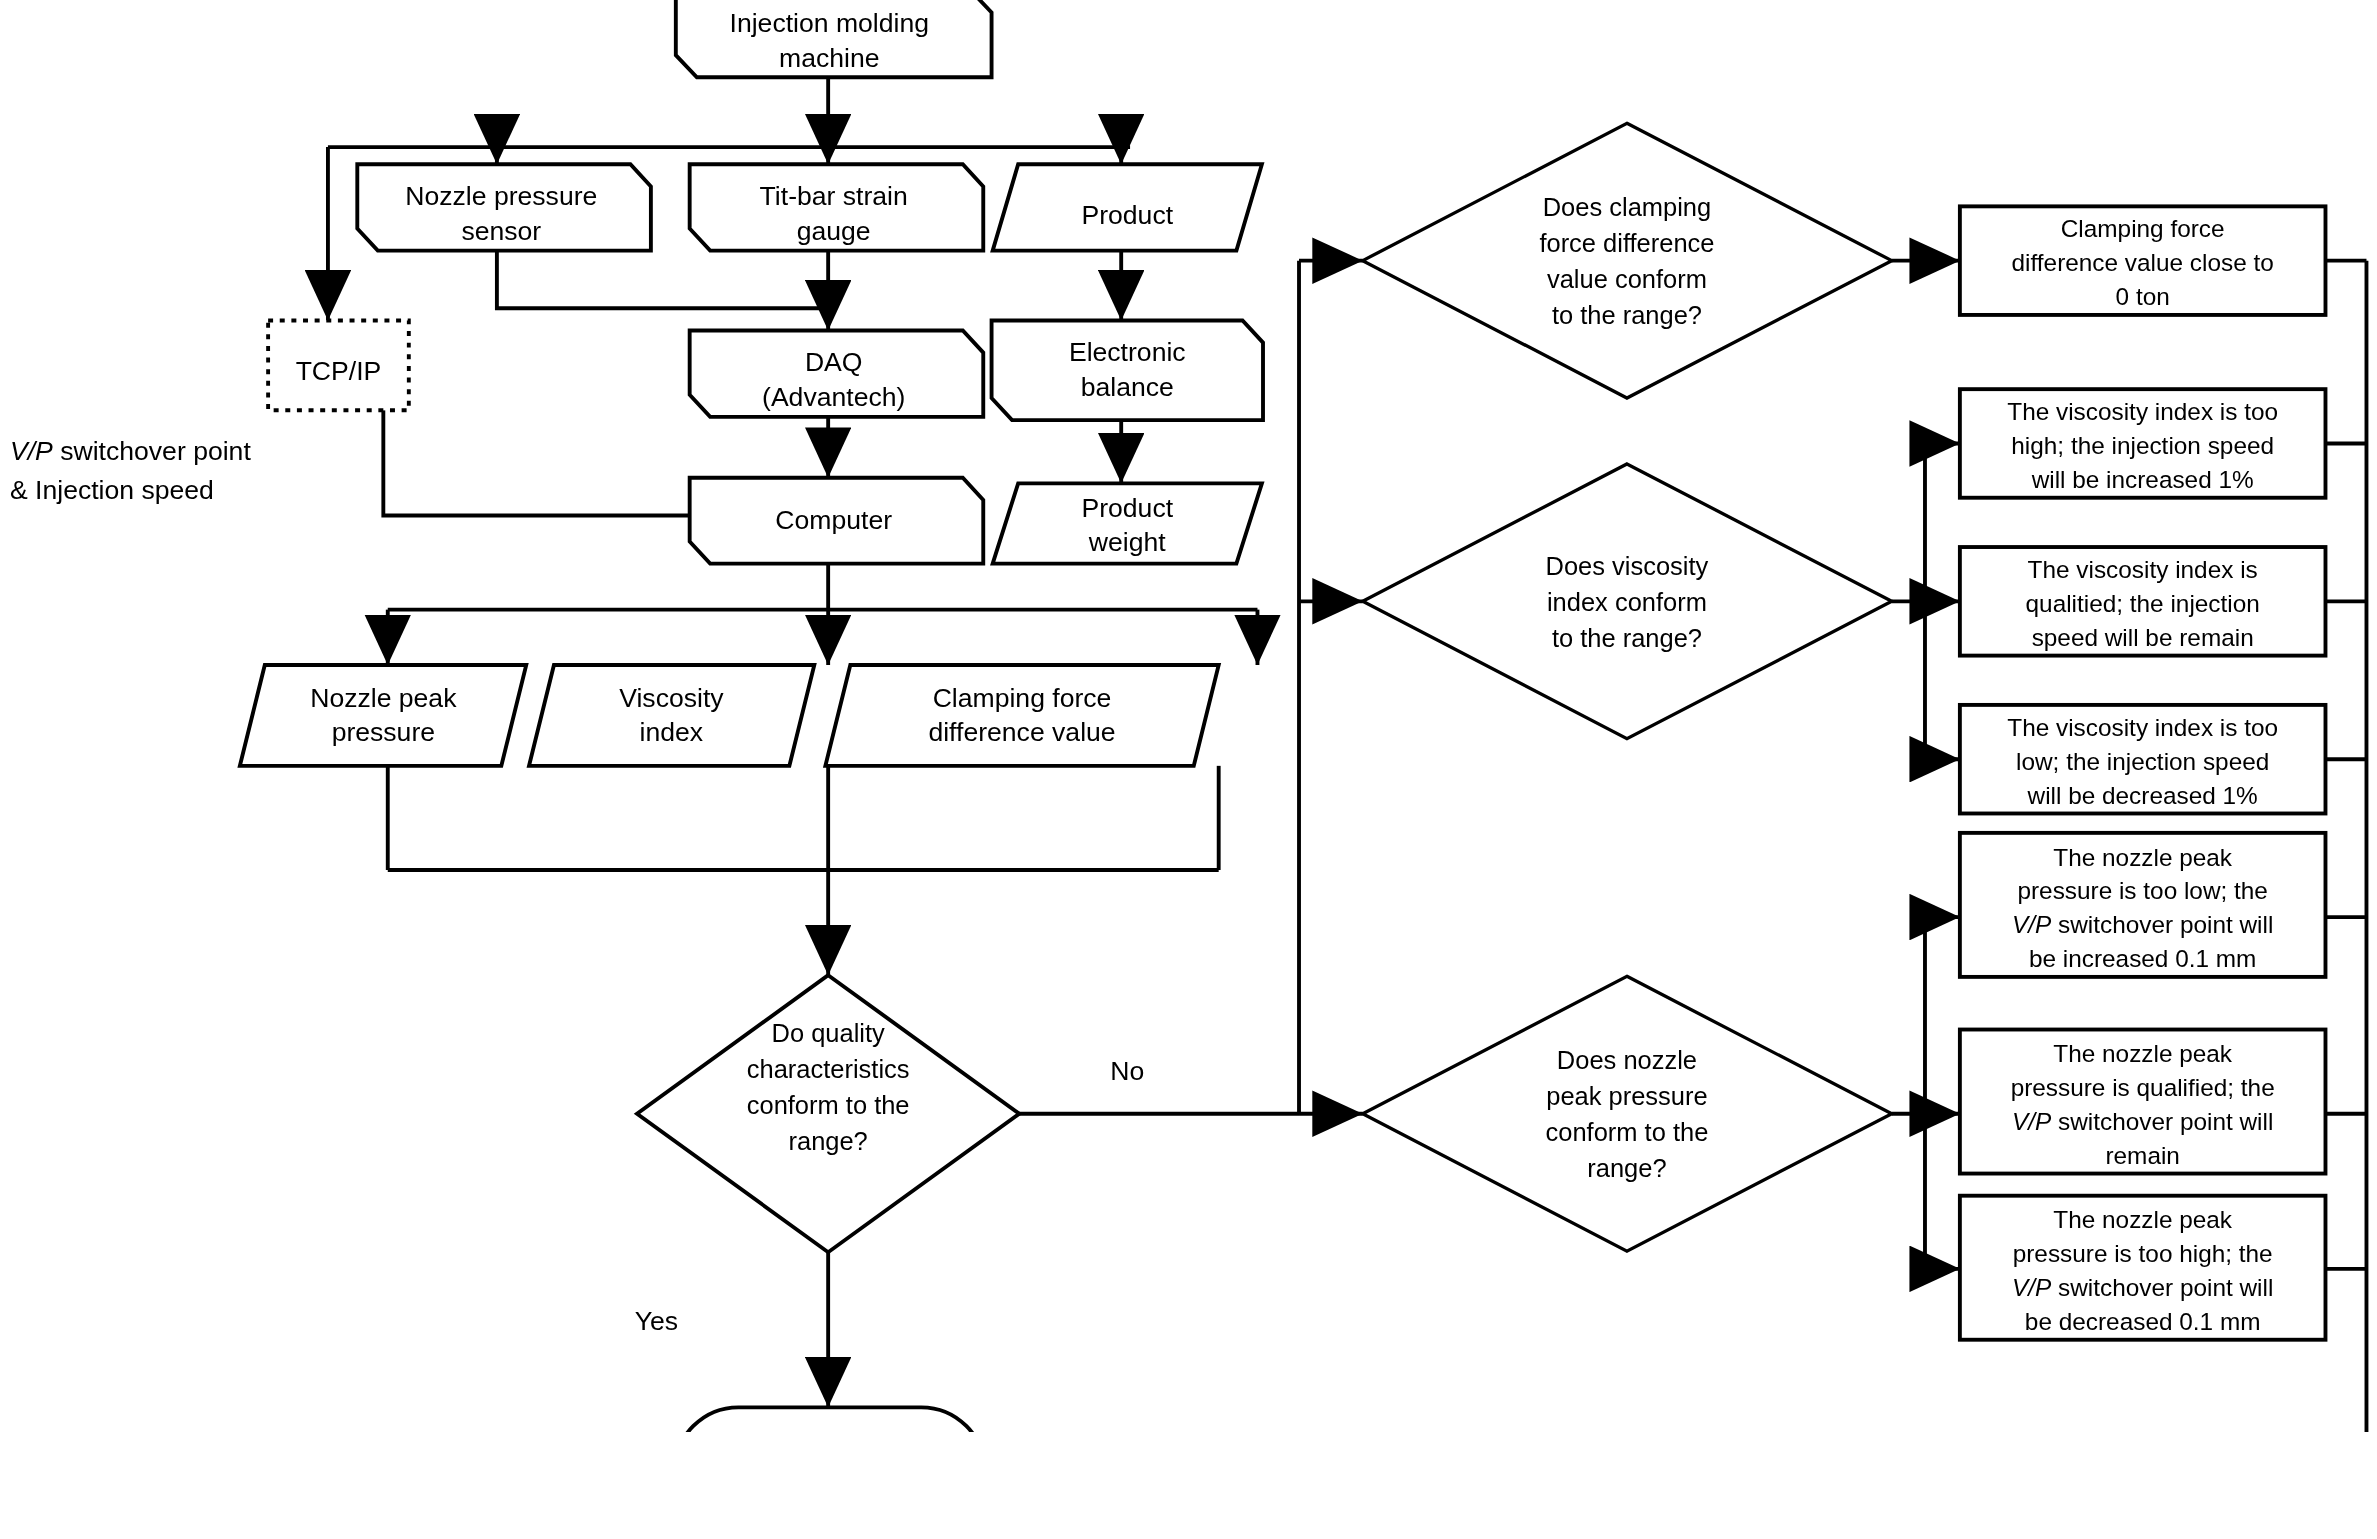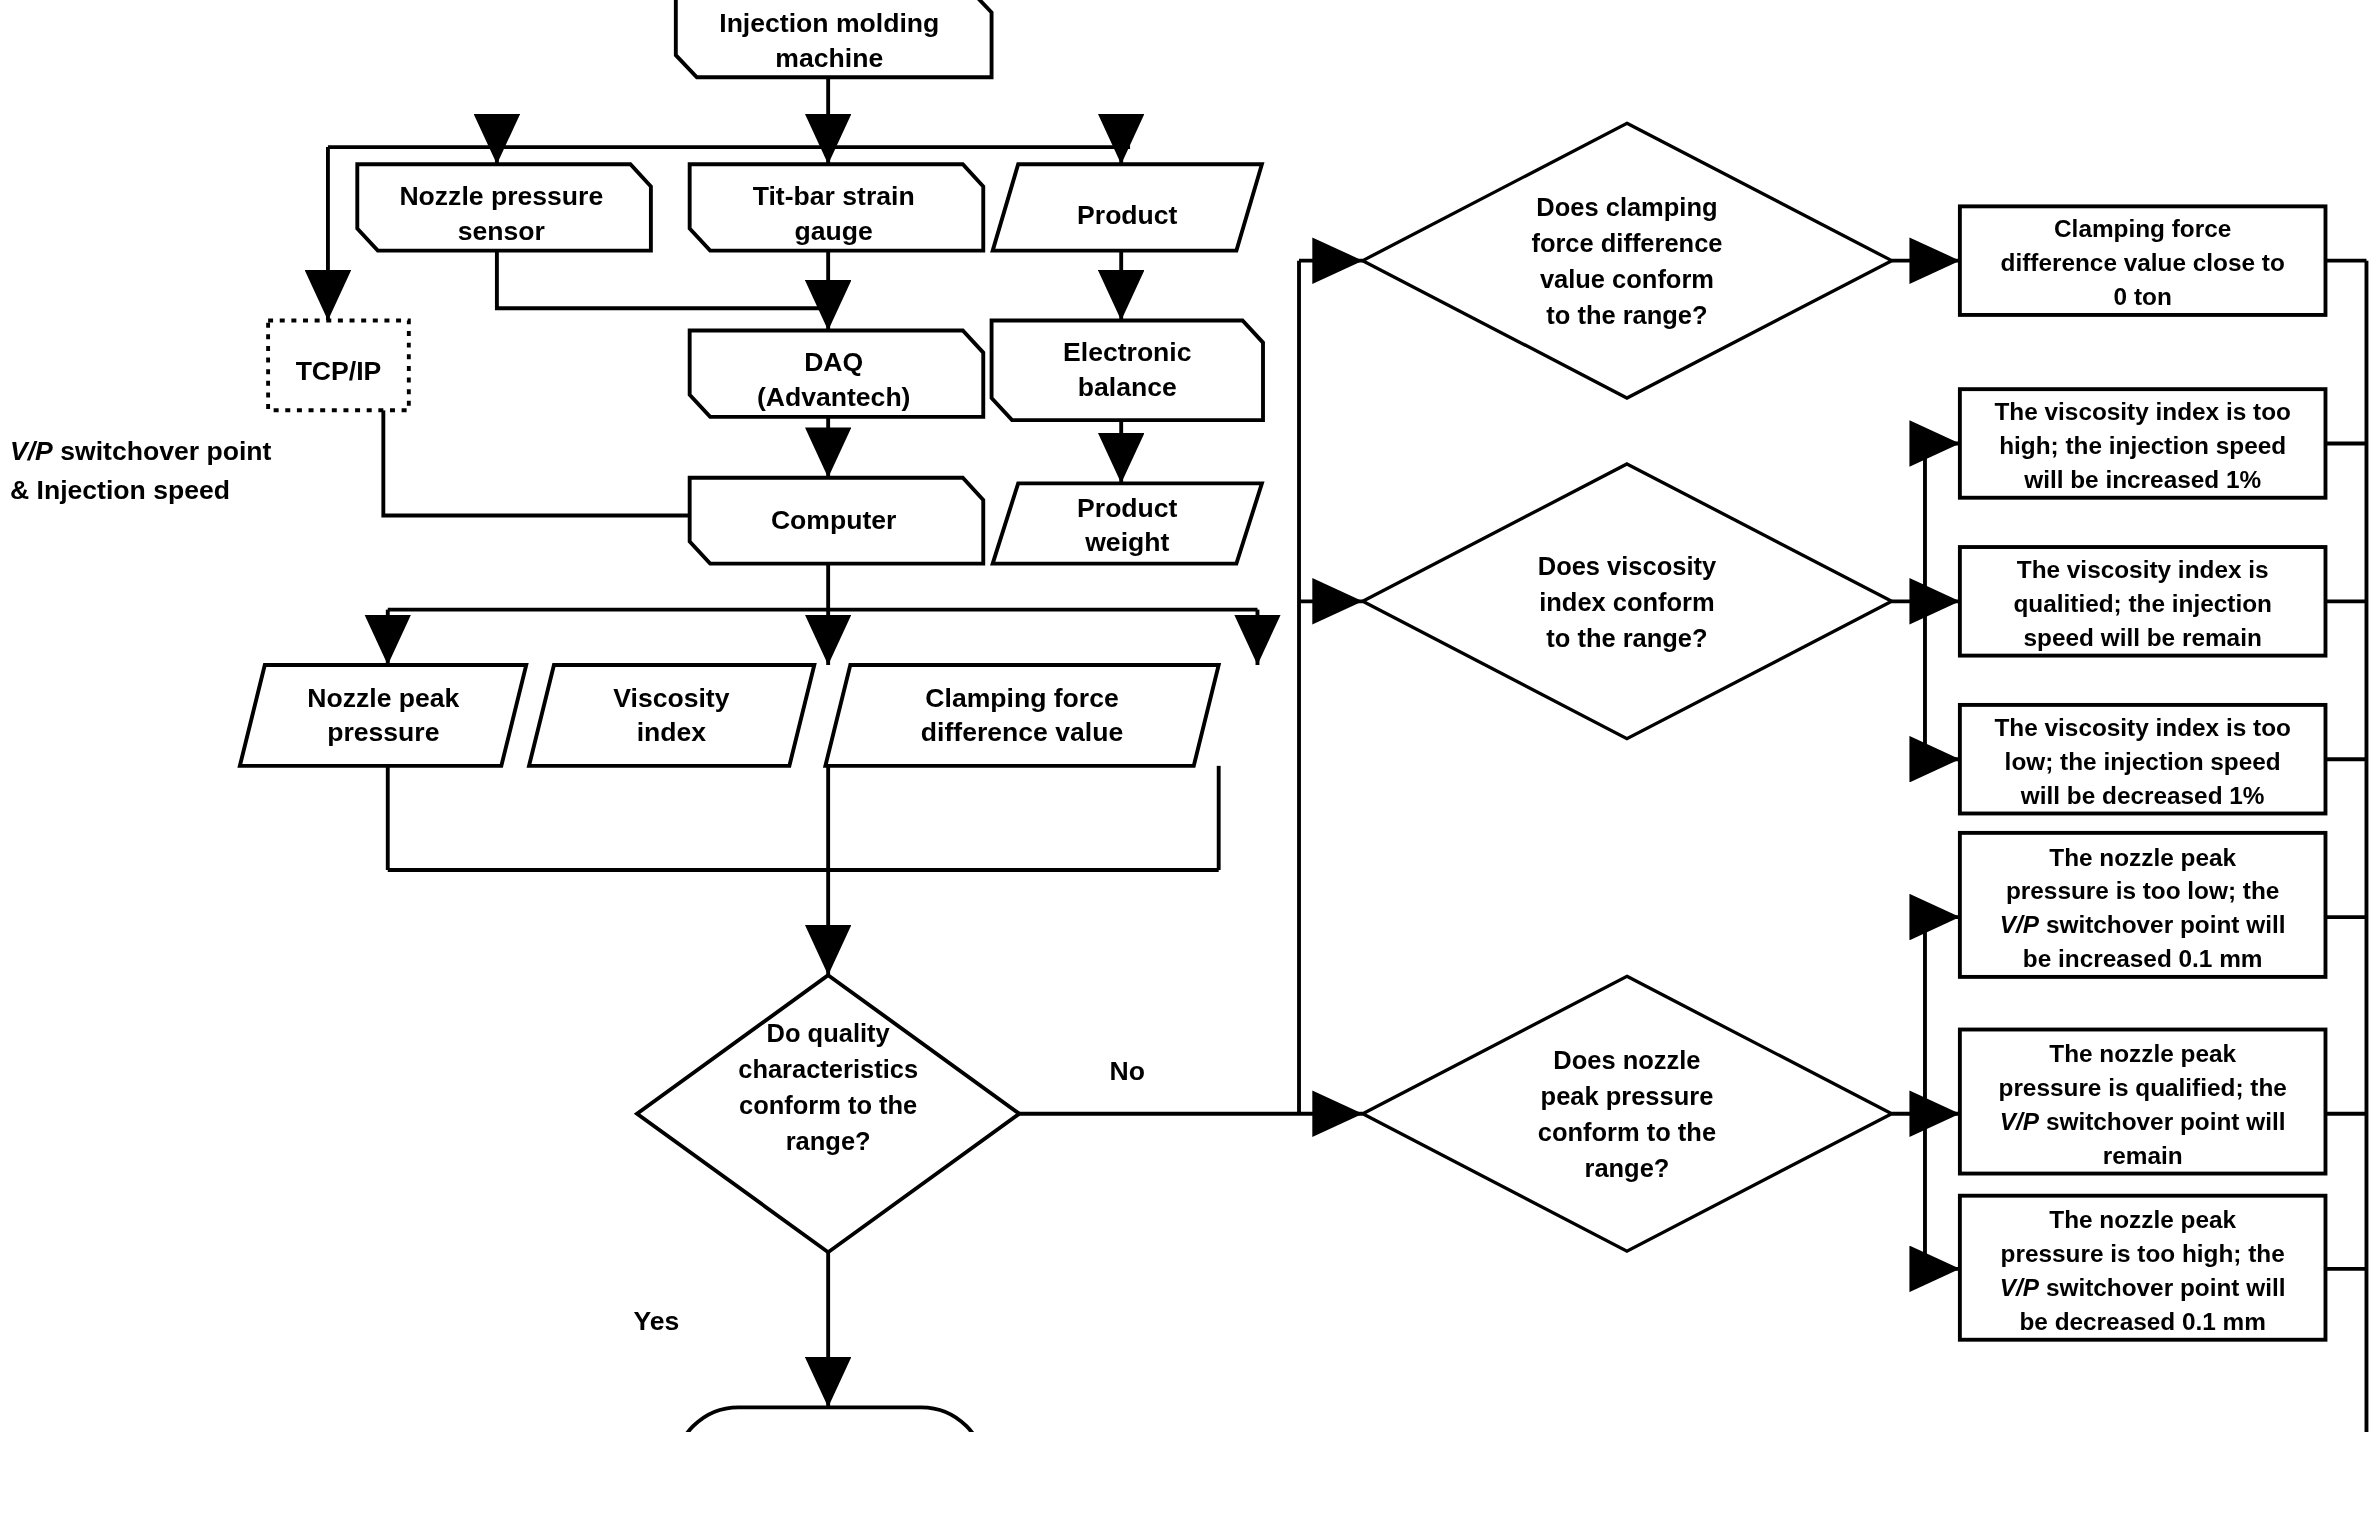--- a/index.html
+++ b/index.html
@@ -1,17 +1,17 @@
 <!DOCTYPE html>
 <html style="font-size:8.9px"><head>
 <meta charset="utf-8">
 <style>
   html,body{margin:0;padding:0;background:#ffffff;}
   body{font-family:"Liberation Sans",sans-serif;}
-  #stage{position:relative;width:2377px;height:1432px;background:#fff;overflow:hidden;font-weight:bold;}
+  #stage{position:relative;width:2377px;height:1432px;background:#fff;overflow:hidden;}
   svg{display:block;}
   .shape{fill:#ffffff;stroke:#000000;stroke-width:7;}
   .shape-thin{fill:#ffffff;stroke:#000000;stroke-width:6;}
   .shape-dotted{fill:#ffffff;stroke:#000000;stroke-width:7;stroke-dasharray:9 12;stroke-linecap:butt;}
   .conn{fill:none;stroke:#000000;stroke-width:7;}
   .arrowfill{fill:#000000;}
   .lbl{font-family:"Liberation Sans",sans-serif;fill:#000000;text-anchor:middle;}
   .lbl-46{font-size:46px;}
   .lbl-44{font-size:44px;}
   .lbl-48{font-size:48px;}

